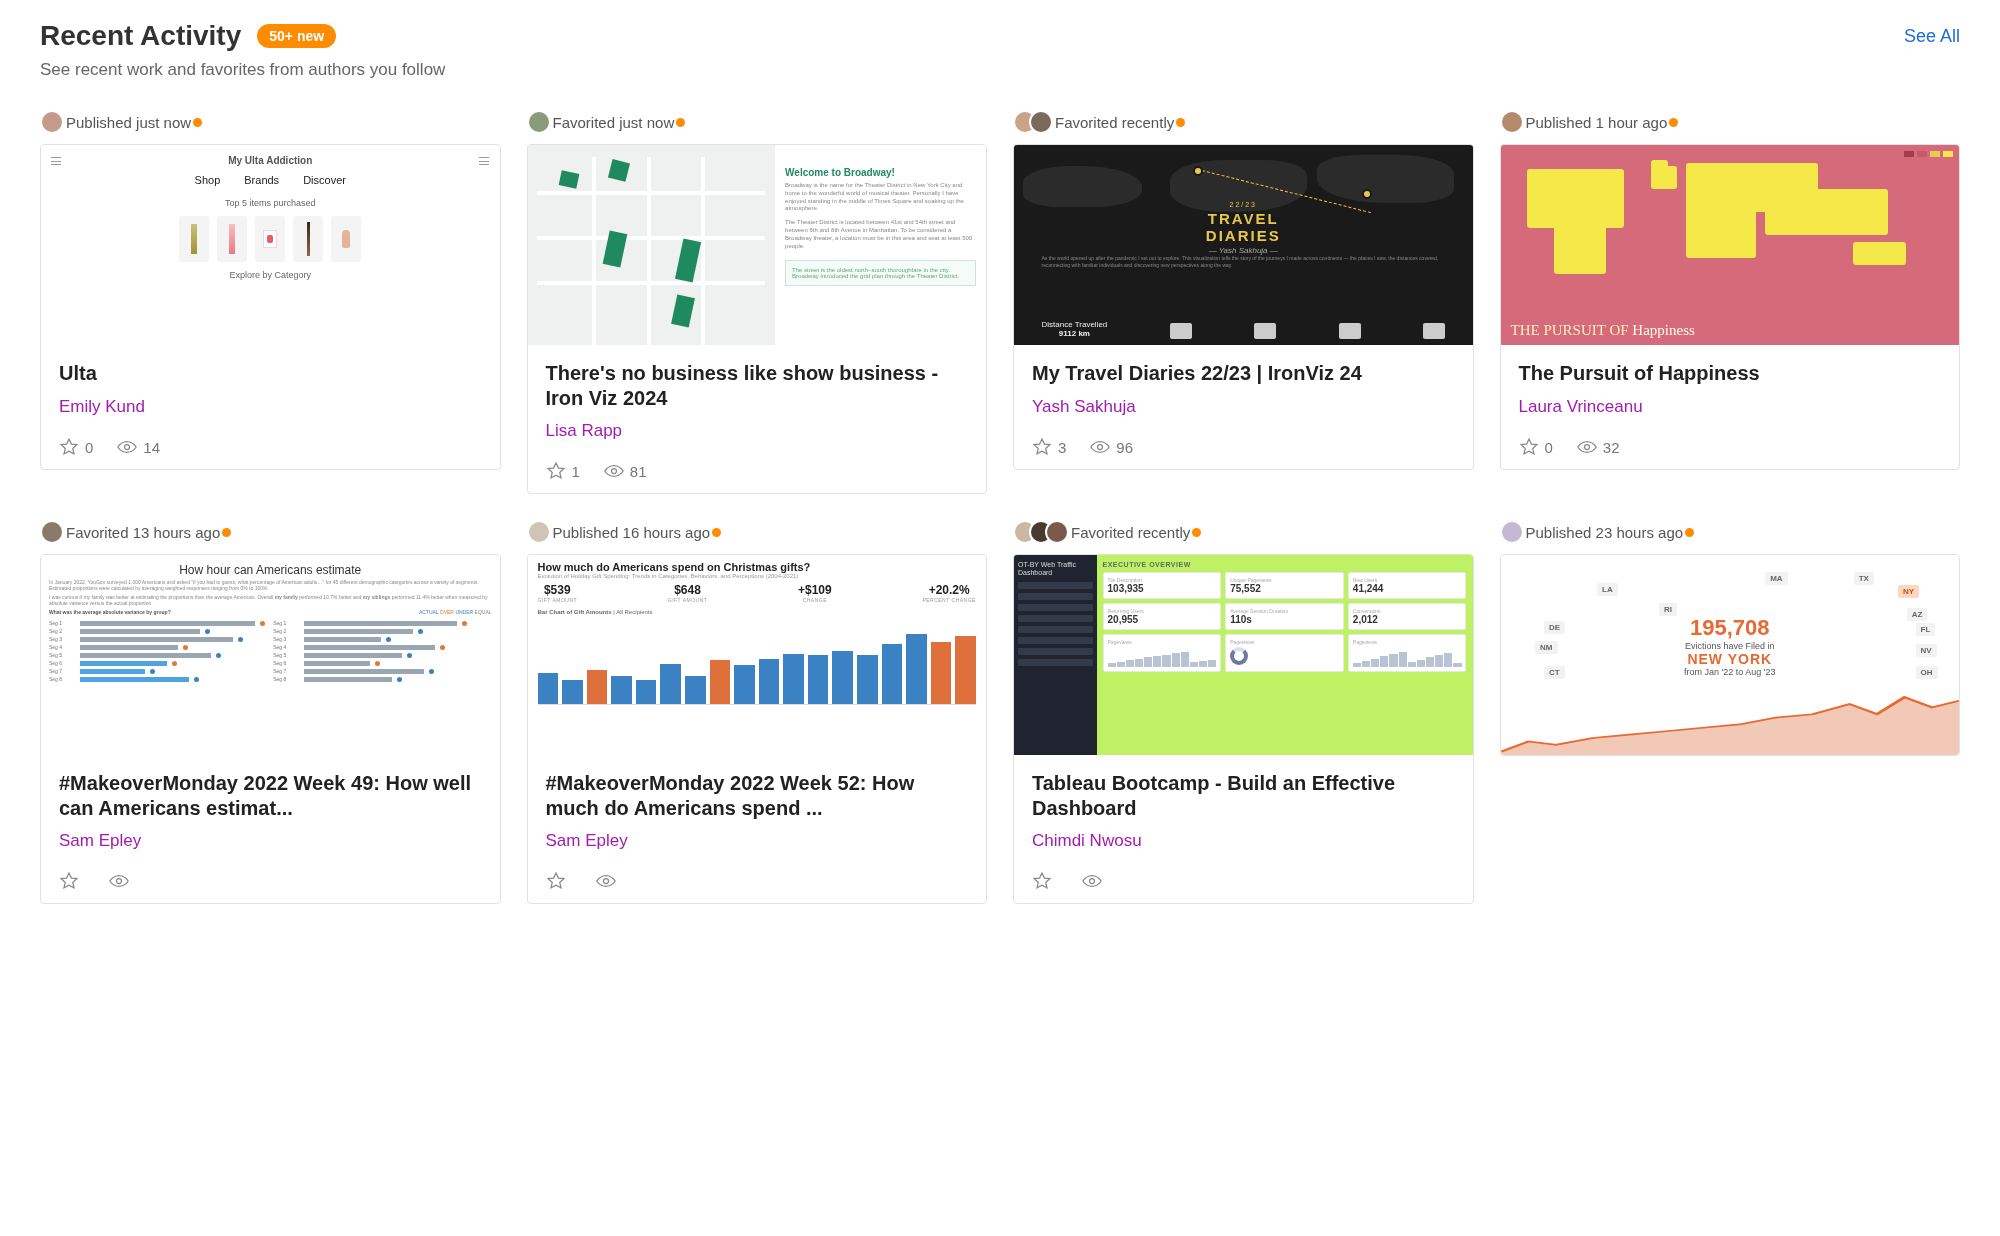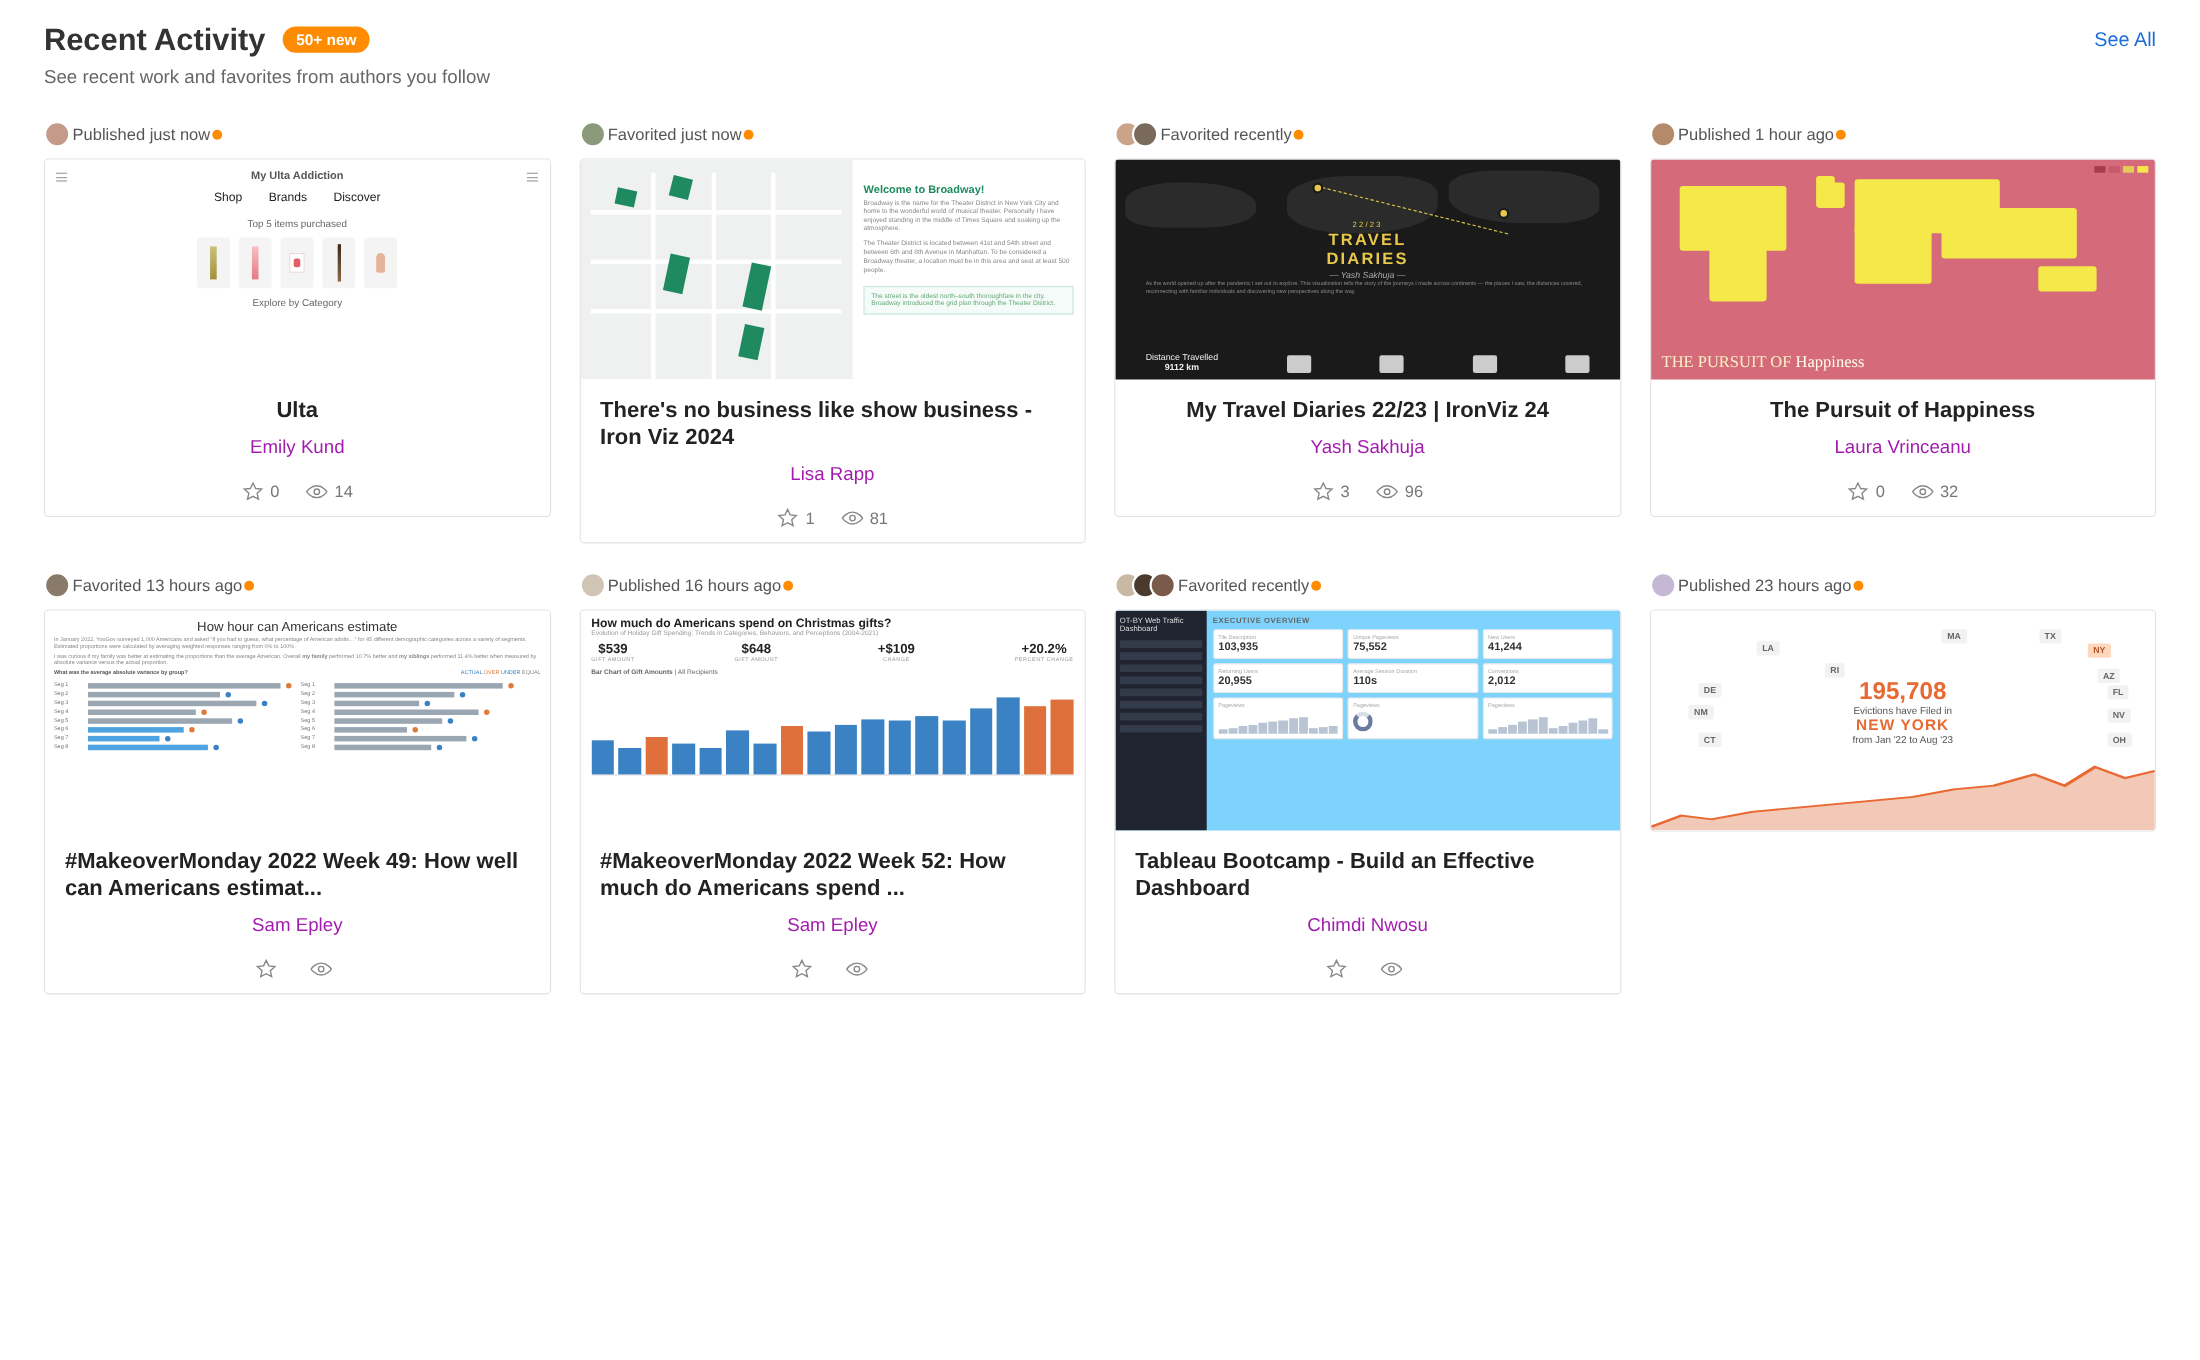--- a/index.html
+++ b/index.html
@@ -96,21 +96,20 @@
     width: 100%;
     position: relative;
     overflow: hidden;
     font-size: 10px;
   }
   .meta {
     padding: 16px 18px 12px;
     flex: 1;
     display: flex;
     flex-direction: column;
-    align-items: center;
   }
   .viz-title {
     font-size: 20px;
     font-weight: 700;
     color: #222;
     line-height: 1.25;
     margin-bottom: 10px;
     min-height: 26px;
   }
   .viz-author {
@@ -204,21 +203,21 @@
   .thumb-xmas .xt{ font-size:11px; font-weight:700; color:#222;}
   .thumb-xmas .xs{ font-size:6px; color:#999; margin-bottom:4px;}
   .thumb-xmas .kpis{ display:flex; justify-content:space-between; margin:4px 0 6px; }
   .thumb-xmas .kpi{ text-align:center;}
   .thumb-xmas .kv{ font-size:12px; font-weight:700; color:#222;}
   .thumb-xmas .kl{ font-size:5px; color:#999; letter-spacing:0.5px;}
   .thumb-xmas .bars{ display:flex; align-items:flex-end; gap:4px; height:86px; border-bottom:1px solid #ddd; padding-top:4px;}
   .thumb-xmas .xb{ flex:1; background:#3b82c4;}
   .thumb-xmas .xb.or{ background:#e0703b;}
 
-  .thumb-dash { background:#7dd3fc; display:flex;}
+  .thumb-dash { background:#bef264; display:flex;}
   .thumb-dash .side{ width:18%; background:#1f2430; padding:6px 4px;}
   .thumb-dash .sitem{ height:7px; background:#333b4a; margin-bottom:4px; border-radius:1px;}
   .thumb-dash .sidetitle{ color:#ddd; font-size:7px; margin-bottom:6px; line-height:1.1;}
   .thumb-dash .main{ flex:1; padding:6px;}
   .thumb-dash .hdr{ font-size:7px; color:#666; font-weight:600; letter-spacing:0.5px; margin-bottom:4px;}
   .thumb-dash .row{ display:flex; gap:4px; margin-bottom:4px;}
   .thumb-dash .tile{ flex:1; background:#fff; border:1px solid #e8e8e8; padding:4px; border-radius:2px;}
   .thumb-dash .tn{ font-size:10px; font-weight:700; color:#333;}
   .thumb-dash .tl{ font-size:5px; color:#aaa;}
   .thumb-dash .sp{ height:20px; display:flex; align-items:flex-end; gap:1px; margin-top:2px;}

